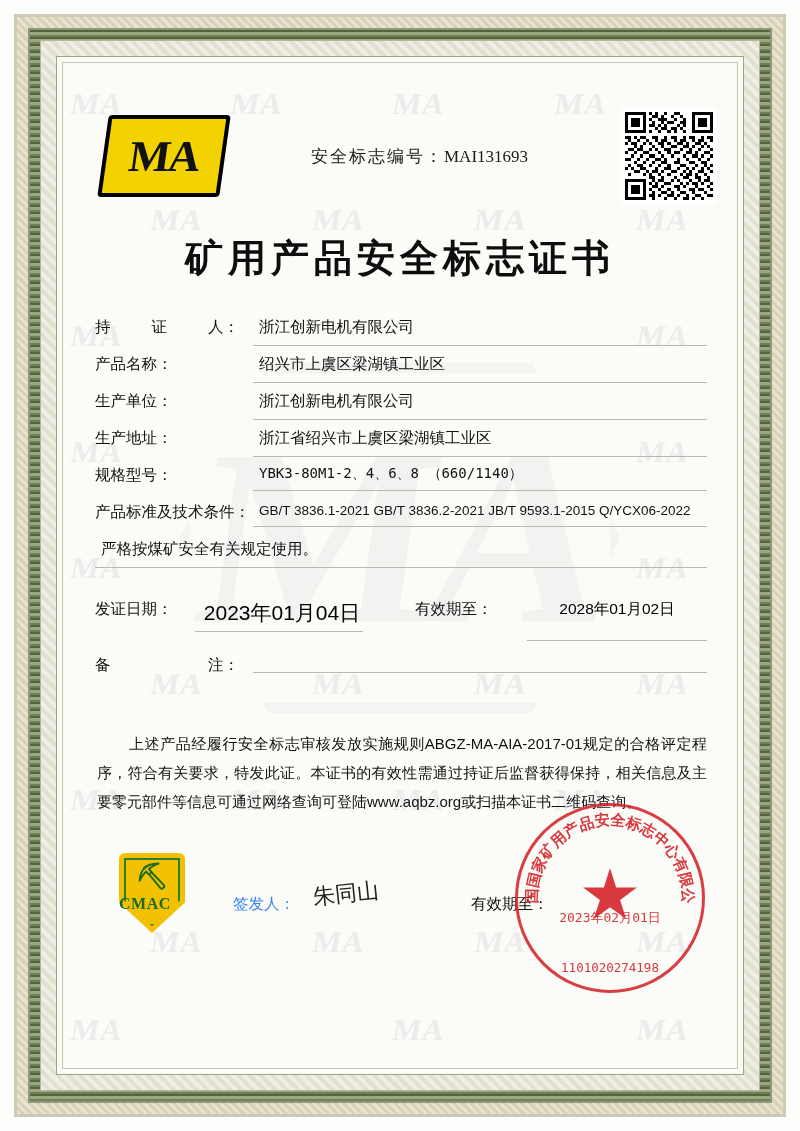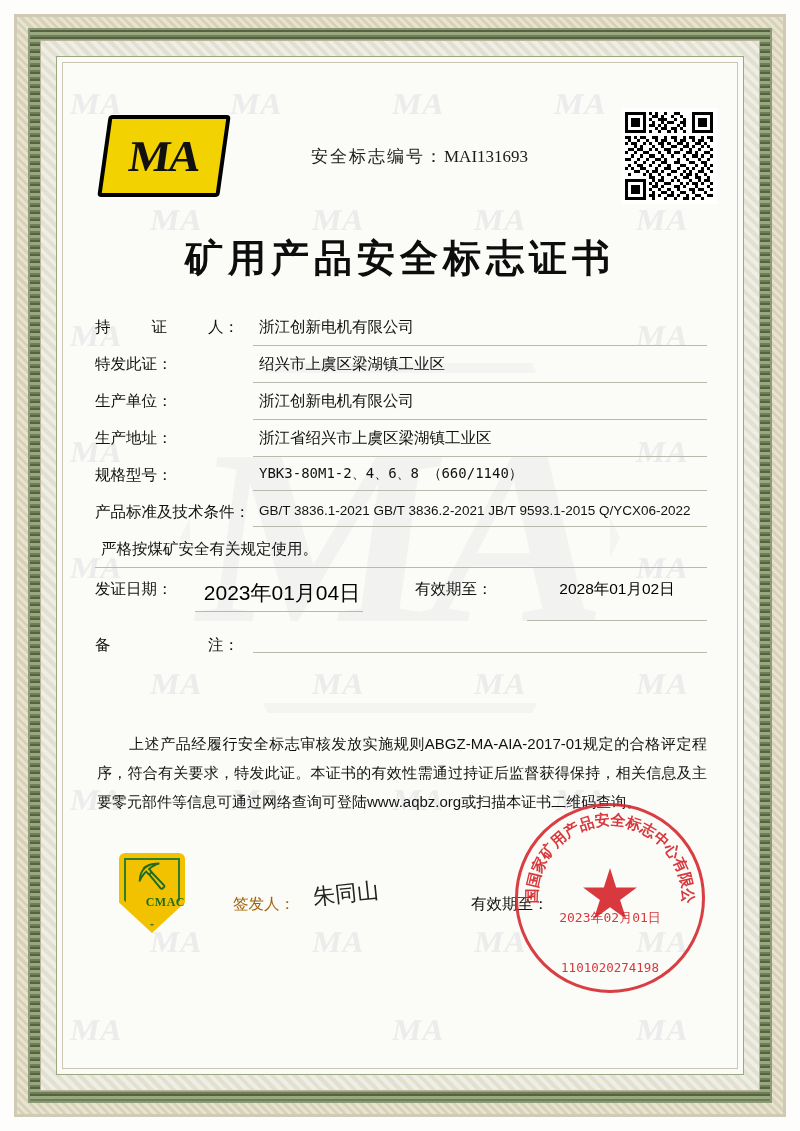--- a/index.html
+++ b/index.html
@@ -296,39 +296,39 @@
     text-align: center;
     font-size: 26px;
     color: #1f6b23;
     font-weight: bold;
     line-height: 26px;
   }
   .shield .cmac {
     position: absolute;
     left: 0; right: 0;
     top: 42px;
-    text-align: right;
+    text-align: left;
     font-family: "Liberation Serif", serif;
     font-weight: bold;
-    font-size: 12px;
+    font-size: 16px;
     color: #1f6b23;
     letter-spacing: 0.5px;
   }
 
   .sign-row {
     position: absolute;
     left: 170px;
     top: 822px;
     right: 30px;
     display: flex;
     align-items: flex-end;
   }
   .sign-label {
     font-size: 15.5px;
-    color: #a16207;
+    color: #3b82f6;
   }
   .sign-line {
     flex: 0 0 150px;
     position: relative;
     height: 30px;
   }
   .sign-hand {
     position: absolute;
     left: 18px;
     top: -6px;
@@ -679,21 +679,21 @@
       <div class="frow">
         <div class="flabel spread">
           <span>持</span>
           <span>证</span>
           <span>人：</span>
         </div>
         <div class="fvalue">浙江创新电机有限公司</div>
       </div>
 
       <div class="frow">
-        <div class="flabel">特发此证：</div>
+        <div class="flabel">产品名称：</div>
         <div class="fvalue">绍兴市上虞区梁湖镇工业区</div>
       </div>
 
       <div class="frow">
         <div class="flabel">生产单位：</div>
         <div class="fvalue">浙江创新电机有限公司</div>
       </div>
 
       <div class="frow">
         <div class="flabel">生产地址：</div>
@@ -708,21 +708,21 @@
 
       <div class="frow">
         <div class="flabel">产品标准及技术条件：</div>
         <div class="fvalue small">GB/T 3836.1-2021 GB/T 3836.2-2021 JB/T 9593.1-2015 Q/YCX06-2022</div>
       </div>
 
       <div class="frow">
         <div class="fvalue">严格按煤矿安全有关规定使用。</div>
       </div>
 
-      <div class="frow-dates" style="margin-top:4px;">
+      <div class="frow-dates" style="margin-top:24px;">
         <div class="dlabel">发证日期：</div>
         <div class="dvalue">2023年01月04日</div>
         <div class="dgap"></div>
         <div class="dlabel2">有效期至：</div>
         <div class="dvalue2">2028年01月02日</div>
       </div>
 
       <div class="frow" style="margin-top:8px;">
         <div class="flabel spread">
           <span>备</span>

